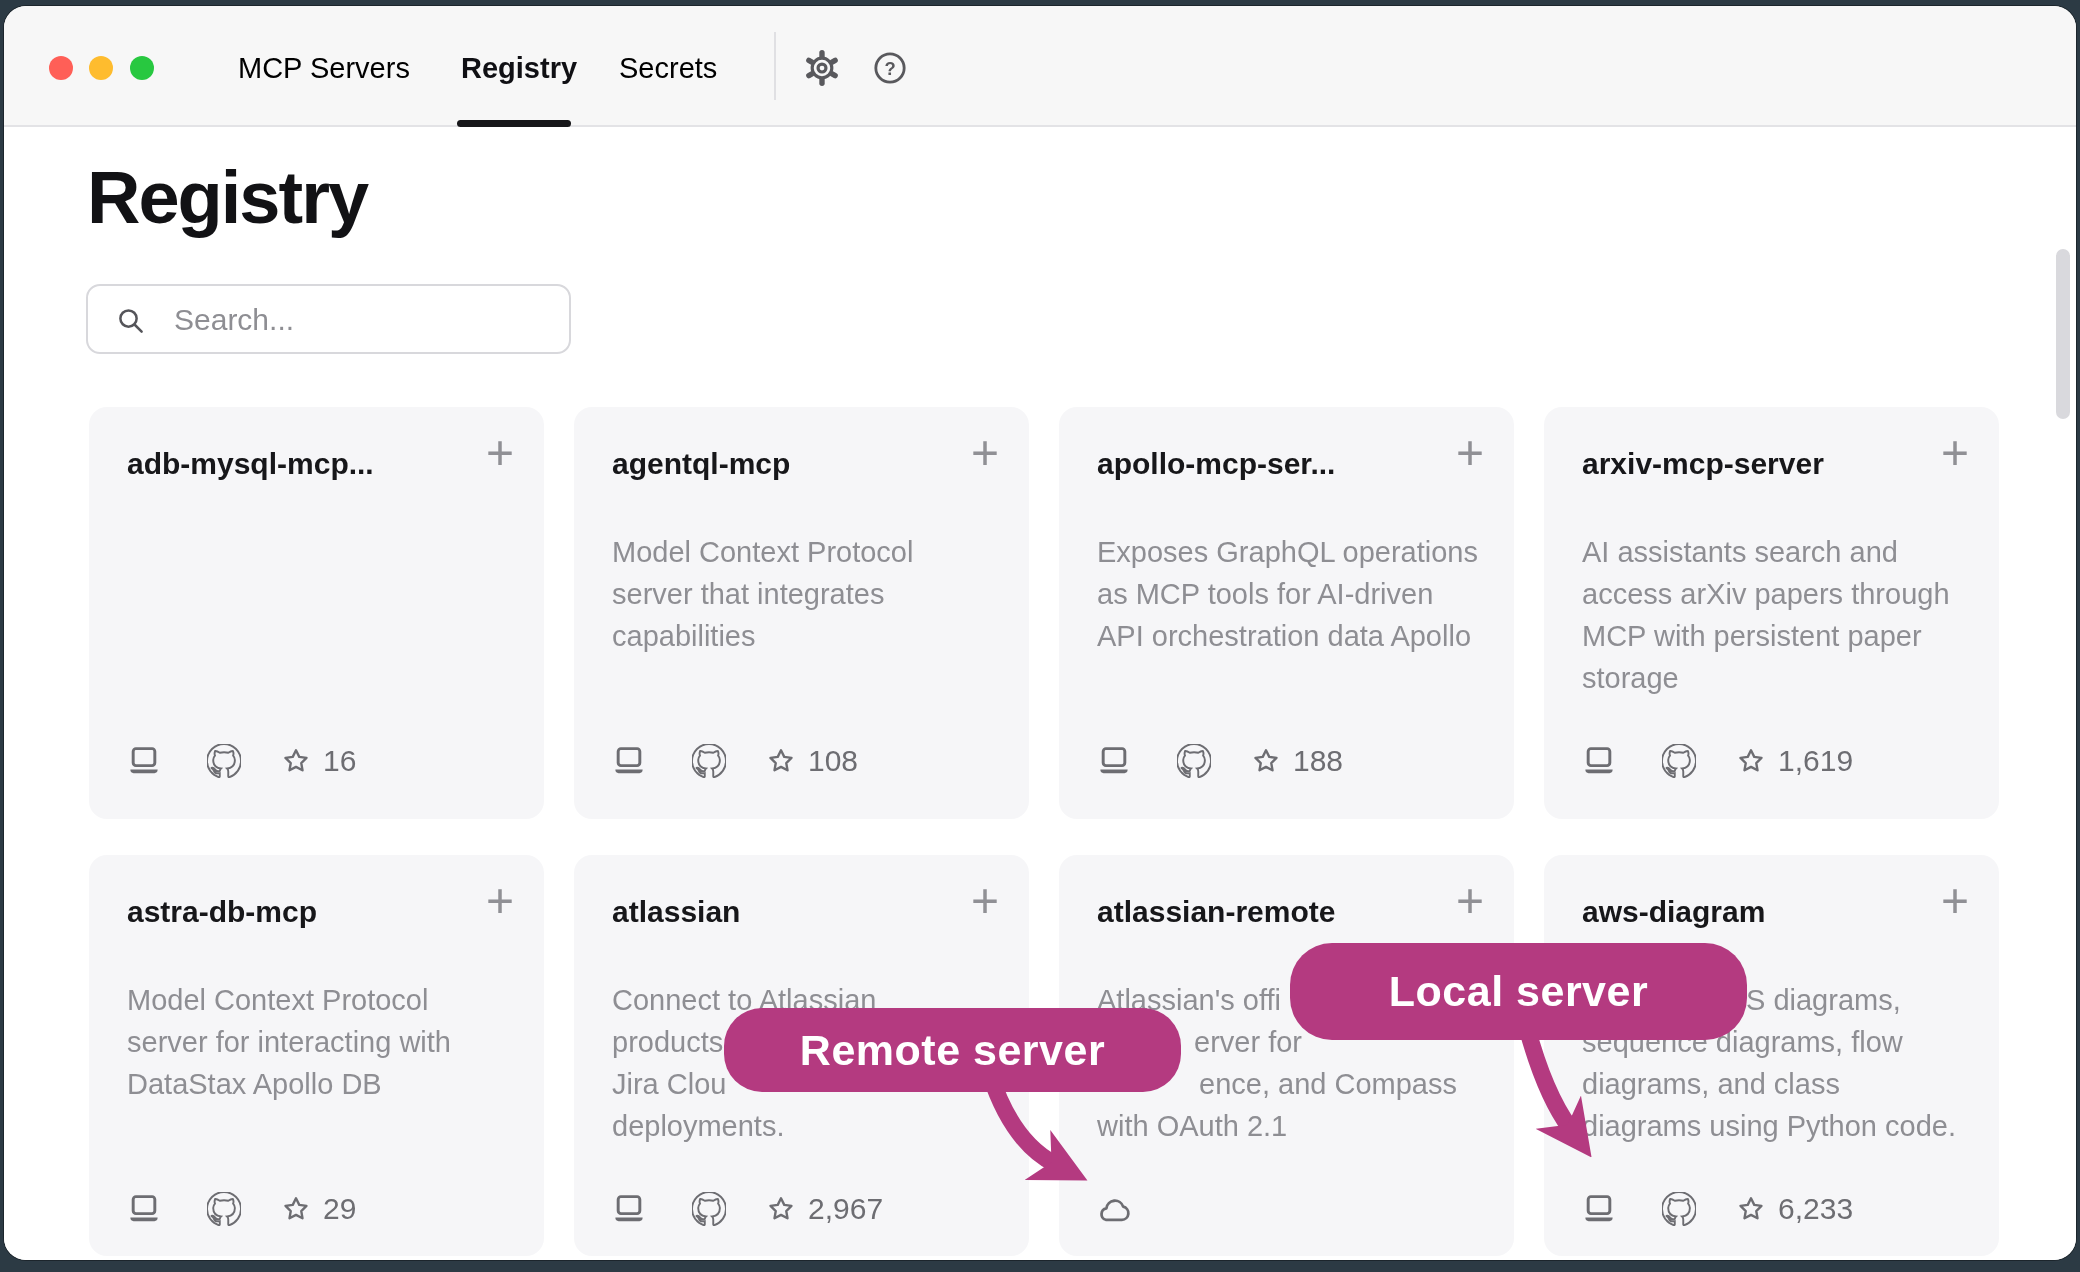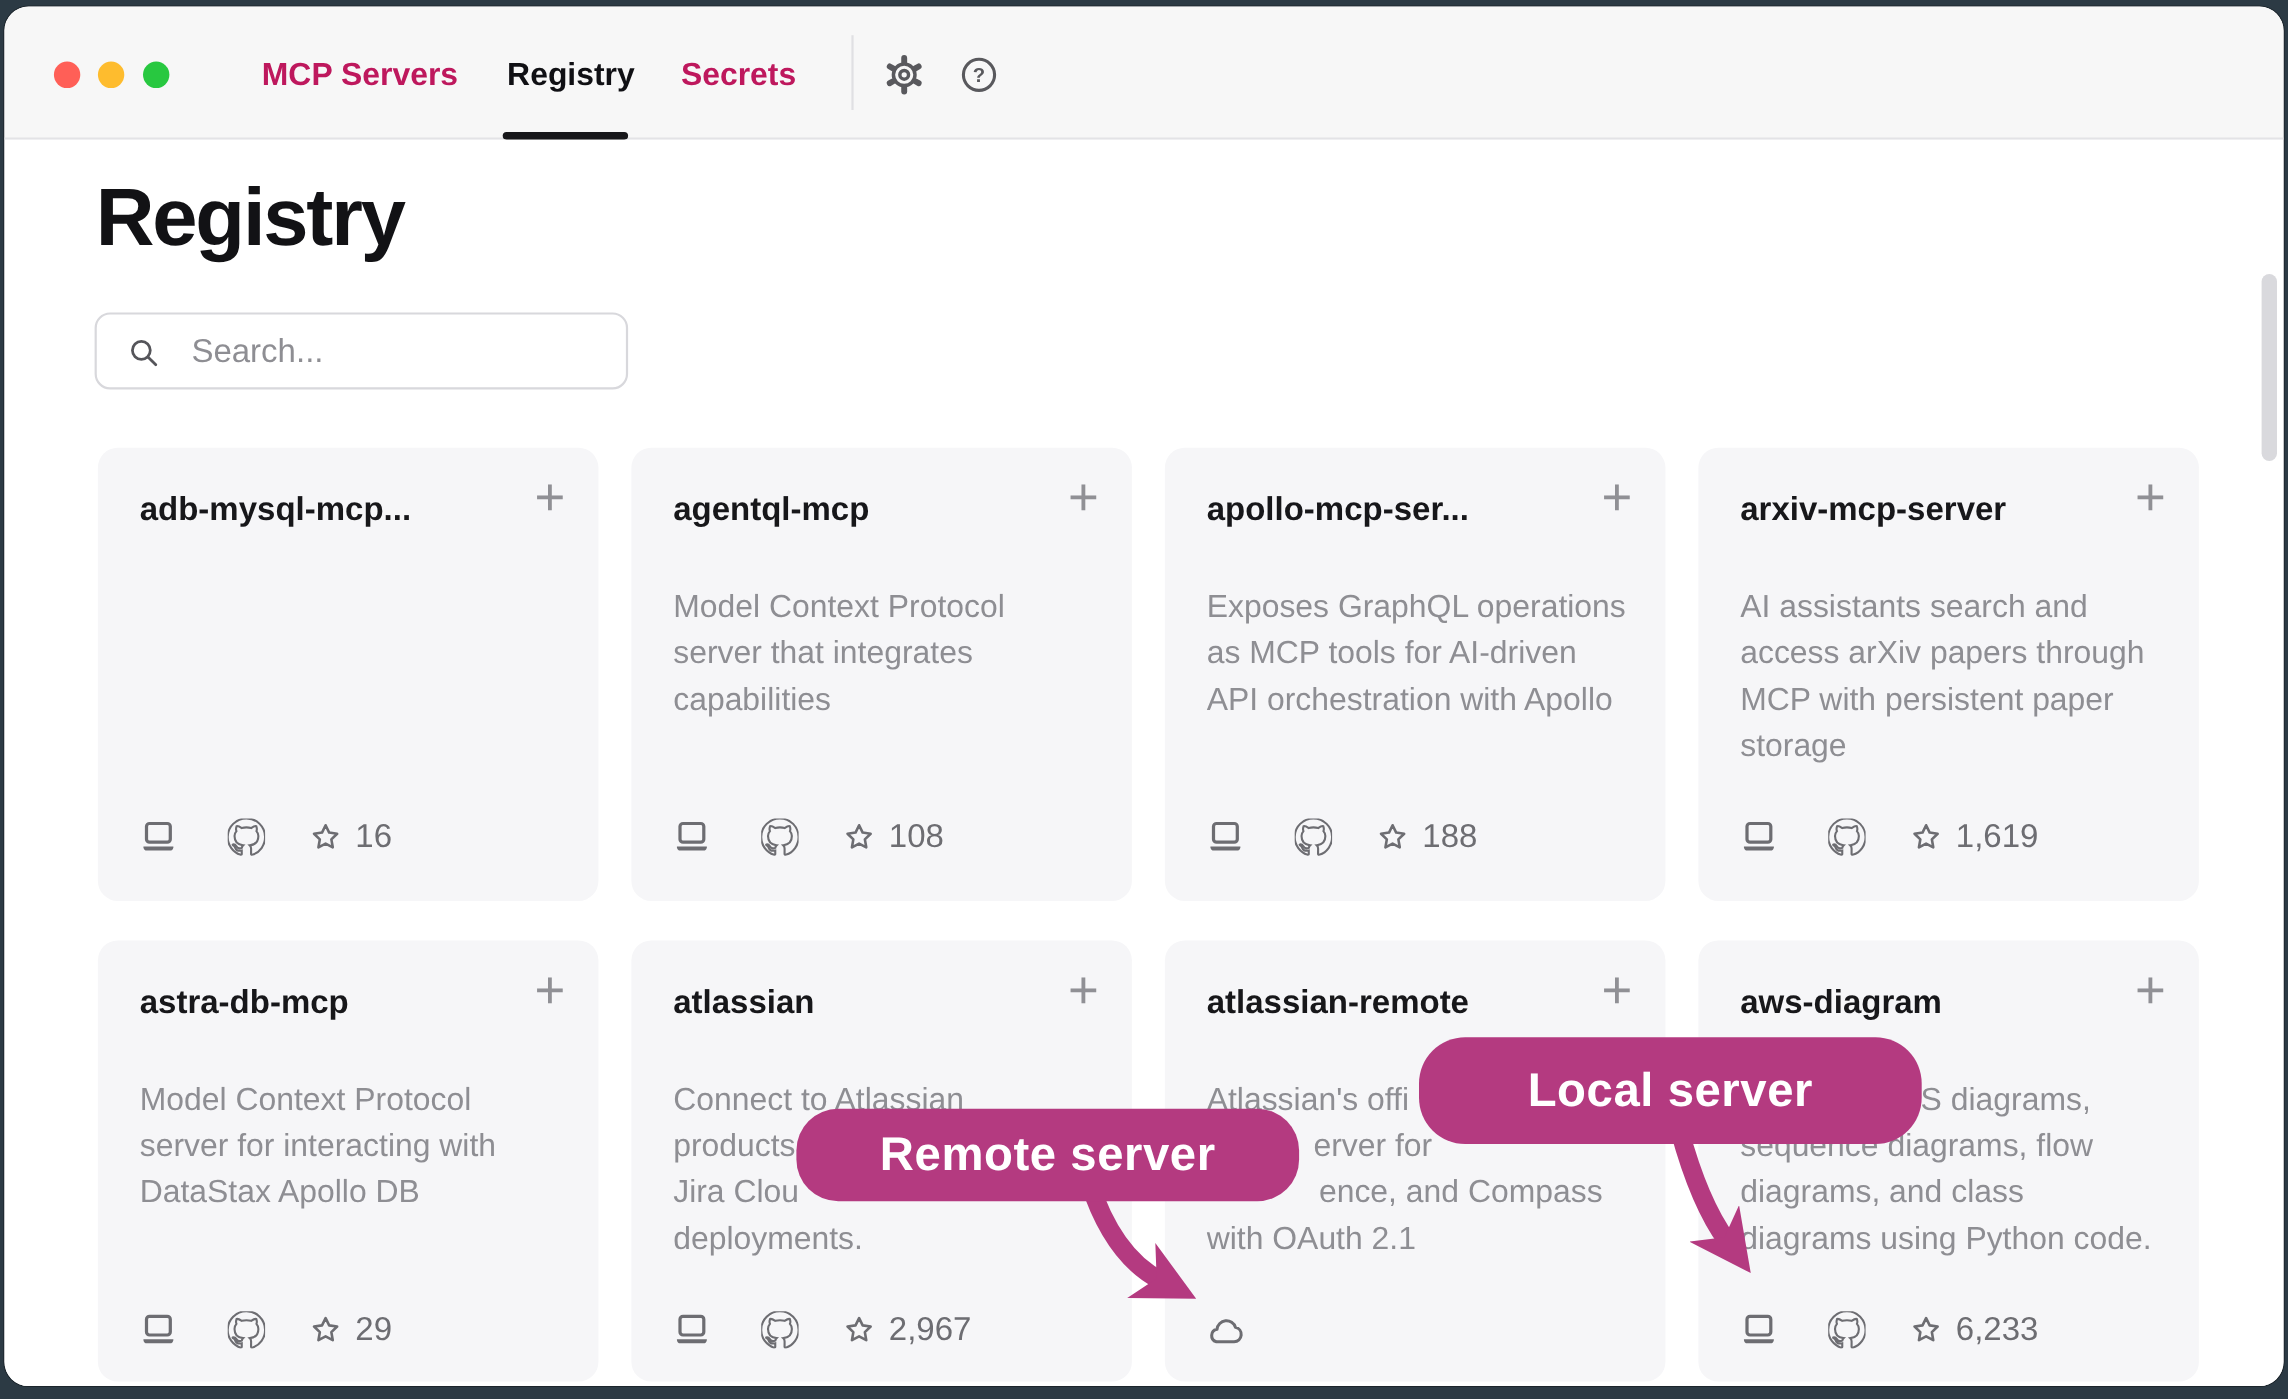--- a/index.html
+++ b/index.html
@@ -19,21 +19,21 @@
   .titlebar{
     position:absolute;left:0;top:0;right:0;height:119px;
     background:#f7f7f7;border-bottom:2px solid #e3e3e6;
   }
   .traffic{position:absolute;top:50px;width:24px;height:24px;border-radius:50%;}
   .t-close{left:45px;background:#ff5f57;}
   .t-min{left:85px;background:#febc2e;}
   .t-zoom{left:126px;background:#28c840;}
   .tab{
     position:absolute;top:44px;height:36px;line-height:36px;
-    font-size:29px;color:#be185d;white-space:nowrap;cursor:default;font-weight:bold;
+    font-size:29px;color:#000000;white-space:nowrap;cursor:default;
   }
   .tab.active{color:#101014;font-weight:700;}
   .tab-underline{
     position:absolute;left:453px;bottom:-2px;width:114px;height:7px;
     background:#17171a;border-radius:4px;
   }
   .tb-divider{position:absolute;left:770px;top:26px;width:2px;height:68px;background:#e0e0e3;}
   .tb-icon{position:absolute;color:#59595d;}
   
   .main{position:absolute;left:0;top:121px;right:0;bottom:0;background:#ffffff;}
@@ -181,21 +181,21 @@
             </svg>
             <span class="count">108</span>
           </div>
   </div>
         <div class="card" style="left: 1055px; top: 280px; height: 412px;">
     <div class="cname">apollo-mcp-ser...</div>
     <div class="cadd">+</div>
     <div class="cdesc">
             <div class="dline">Exposes GraphQL operations</div>
             <div class="dline">as MCP tools for AI-driven</div>
-            <div class="dline">API orchestration with Apollo</div>
+            <div class="dline">API orchestration data Apollo</div>
           </div>
     <div class="cfoot">
             <svg class="ic-laptop" width="38" height="34" viewBox="0 0 24 22">
               <rect x="5" y="3" width="14" height="11" rx="1.8" fill="none" stroke="#6d6d72" stroke-width="1.9"></rect>
               <path d="M3.2 16.5 h17.6 v0.4 c0 1.1 -0.9 2 -2 2 H5.2 c-1.1 0 -2 -0.9 -2 -2 z" fill="#6d6d72"></path>
             </svg>
             <svg class="ic-github" width="34" height="34" viewBox="0 0 16 16">
               <path d="M8 0C3.58 0 0 3.58 0 8c0 3.54 2.29 6.53 5.47 7.59.4.07.55-.17.55-.38 0-.19-.01-.82-.01-1.49-2.01.37-2.53-.49-2.69-.94-.09-.23-.48-.94-.82-1.13-.28-.15-.68-.52-.01-.53.63-.01 1.08.58 1.23.82.72 1.21 1.87.87 2.33.66.07-.52.28-.87.51-1.07-1.78-.2-3.64-.89-3.64-3.95 0-.87.31-1.59.82-2.15-.08-.2-.36-1.02.08-2.12 0 0 .67-.21 2.2.82.64-.18 1.32-.27 2-.27s1.36.09 2 .27c1.53-1.04 2.2-.82 2.2-.82.44 1.1.16 1.92.08 2.12.51.56.82 1.27.82 2.15 0 3.07-1.87 3.75-3.65 3.95.29.25.54.73.54 1.48 0 1.07-.01 1.93-.01 2.2 0 .21.15.46.55.38A8.01 8.01 0 0 0 16 8c0-4.42-3.58-8-8-8z" fill="none" stroke="#6d6d72" stroke-width="0.9"></path>
             </svg>
             <svg class="ic-star" width="30" height="30" viewBox="0 0 24 24">

